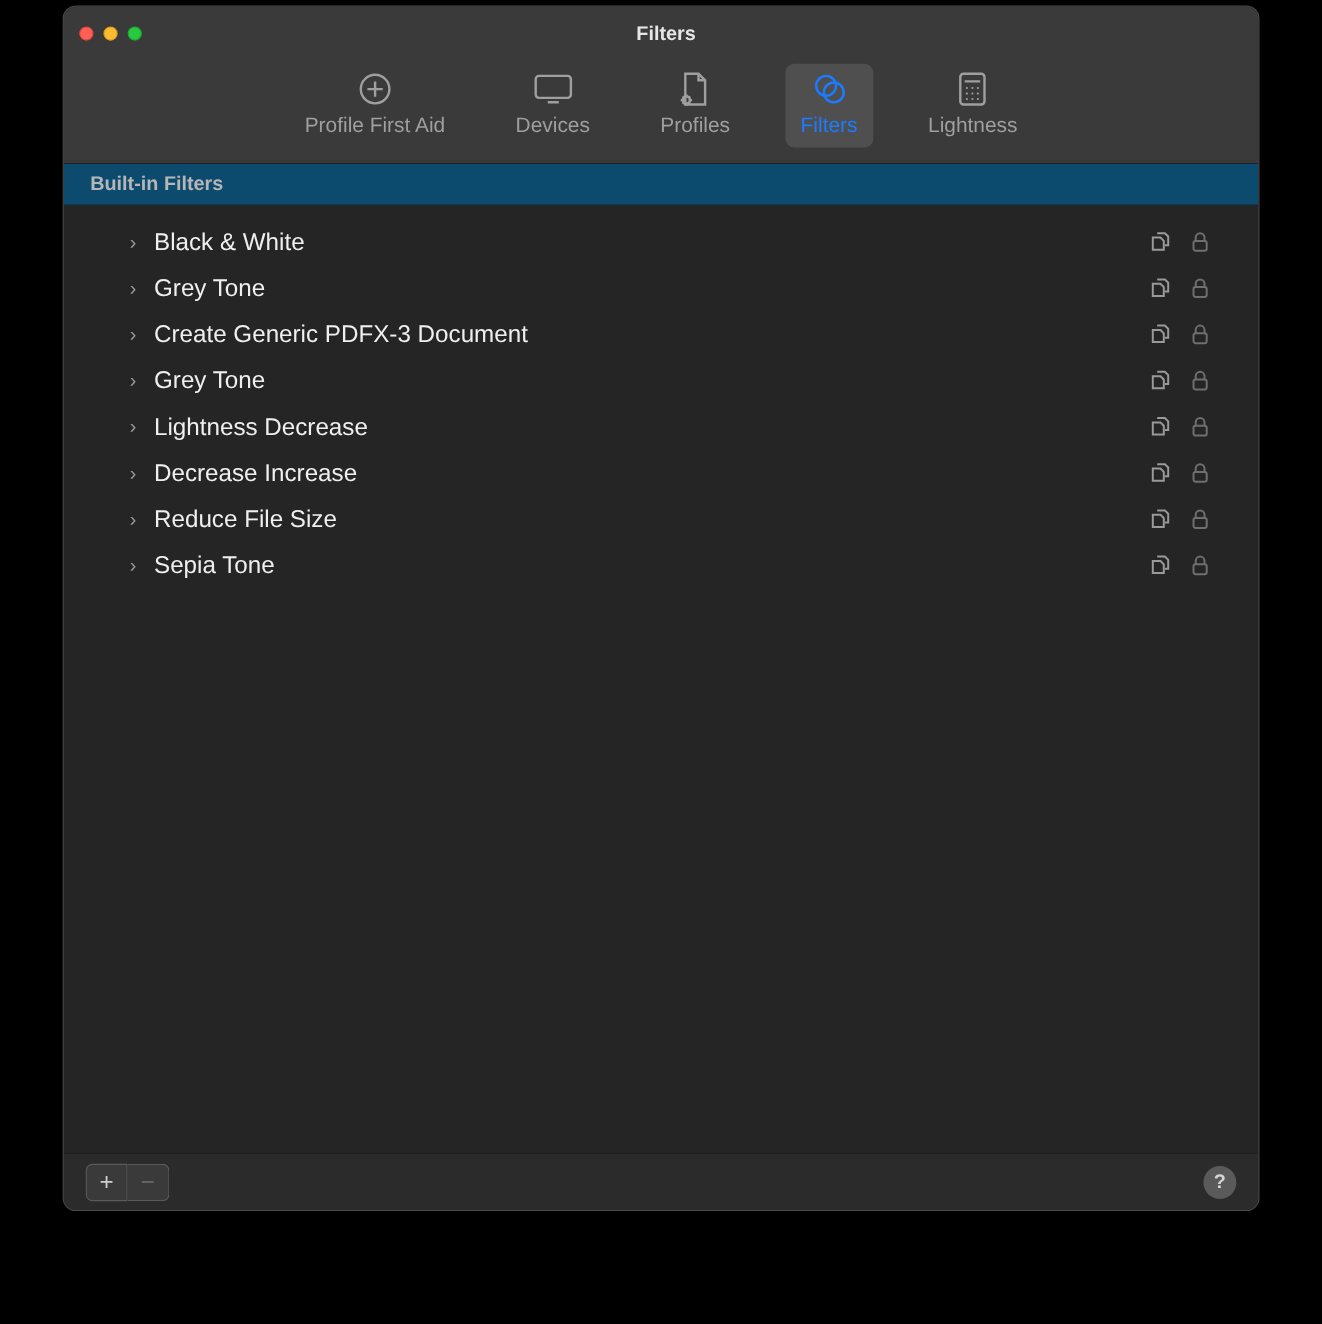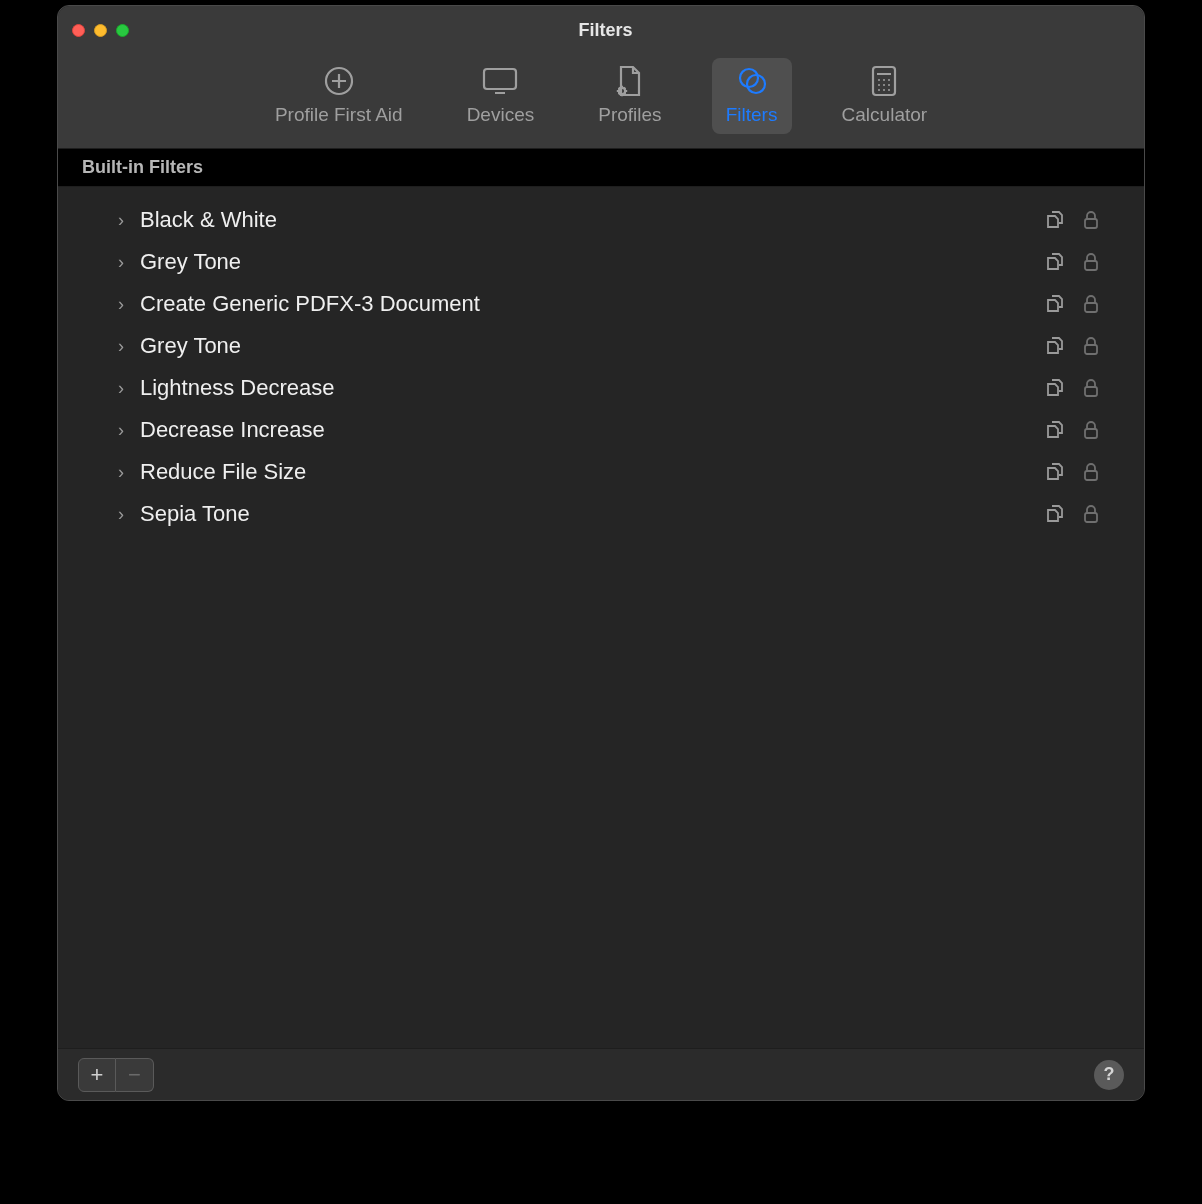--- a/index.html
+++ b/index.html
@@ -75,21 +75,21 @@
     background: #4f4f4f;
   }
   .tool.active .ticon svg { stroke:#1d7bff; }
   .tool.active .ticon svg circle { stroke:#1d7bff; }
   .tool.active .tlabel { color:#1d7bff; }
   .ticon { height: 34px; display:flex; align-items:center; justify-content:center; }
   .ticon svg { stroke:#9f9f9f; fill:none; stroke-width:2.2; }
   .tlabel { font-size: 19px; color:#9f9f9f; }
   
   .section {
-    background:#000000;
+    background:#0c4a6e;
     color:#b6b6b6;
     font-weight:700;
     font-size:18px;
     padding: 8px 24px;
     border-bottom: 1px solid #1e1e1e;
   }
   
   .list {
     flex:1;
     background:#252525;
@@ -217,21 +217,21 @@
             <circle cx="14" cy="16" r="1" fill="#9f9f9f" stroke="none"></circle>
             <circle cx="19" cy="16" r="1" fill="#9f9f9f" stroke="none"></circle>
             <circle cx="9" cy="21" r="1" fill="#9f9f9f" stroke="none"></circle>
             <circle cx="14" cy="21" r="1" fill="#9f9f9f" stroke="none"></circle>
             <circle cx="19" cy="21" r="1" fill="#9f9f9f" stroke="none"></circle>
             <circle cx="9" cy="26" r="1" fill="#9f9f9f" stroke="none"></circle>
             <circle cx="14" cy="26" r="1" fill="#9f9f9f" stroke="none"></circle>
             <circle cx="19" cy="26" r="1" fill="#9f9f9f" stroke="none"></circle>
           </svg>
         </span>
-        <span class="tlabel">Calculator</span>
+        <span class="tlabel">Lightness</span>
       </div>
 
     </div>
   </div>
 
   <div class="section">Built-in Filters</div>
 
   <div class="list">
 
   <div class="row">

